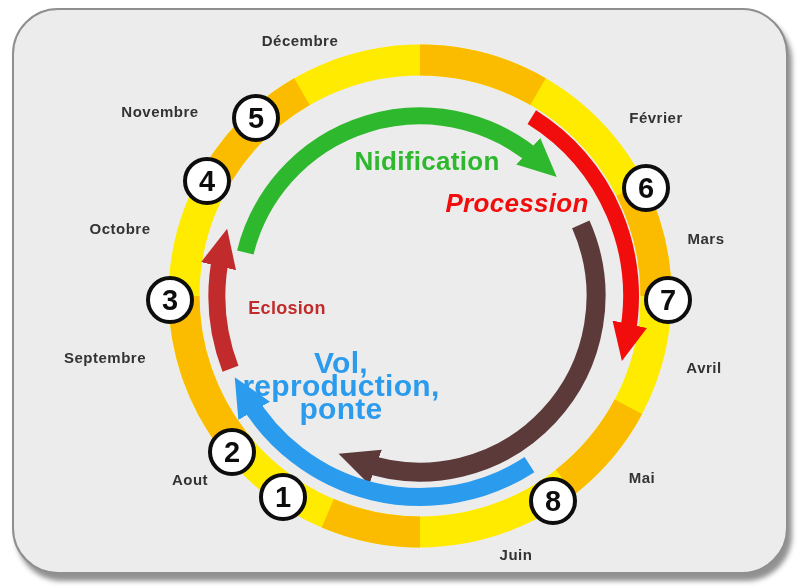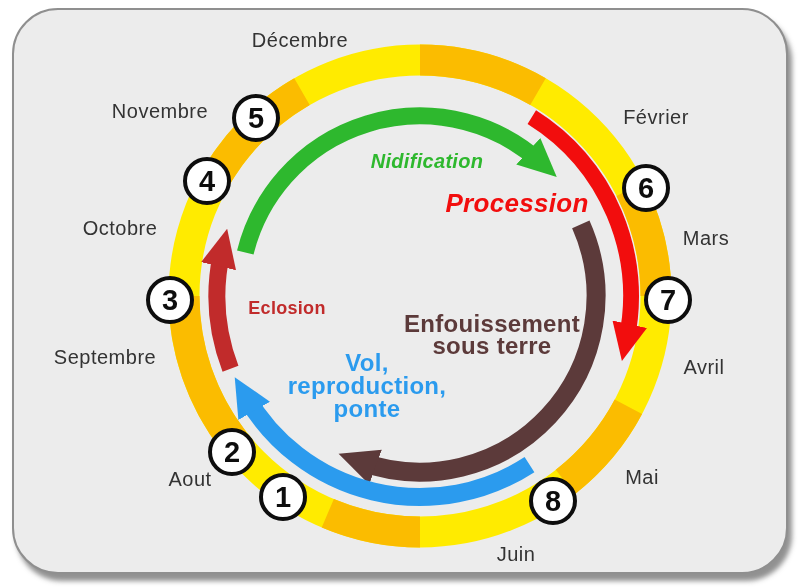--- a/index.html
+++ b/index.html
@@ -23,38 +23,38 @@
   .arc.brown{stroke:var(--brown,#5c3a3a);stroke-width:19;}
   .arc.blue{stroke:var(--blue,#2b9bee);stroke-width:18;}
   .arc.darkred{stroke:var(--darkred,#c12b2b);stroke-width:17;}
   .mk.green{fill:var(--green,#2eb82e);}
   .mk.red{fill:var(--red,#f20d0d);}
   .mk.brown{fill:var(--brown,#5c3a3a);}
   .mk.blue{fill:var(--blue,#2b9bee);}
   .mk.darkred{fill:var(--darkred,#c12b2b);}
   .month{
     position:absolute;transform:translate(-50%,-50%);
-    font-size:20px;font-weight:400;color:var(--month-text,#333333);
+    font-size:15px;font-weight:700;color:var(--month-text,#333333);
     white-space:nowrap;letter-spacing:.5px;
   }
   .step{
     position:absolute;width:40px;height:40px;margin:-24px 0 0 -24px;
     background:#ffffff;border:4px solid #0d0d0d;border-radius:50%;
     display:flex;align-items:center;justify-content:center;
     font-size:29px;font-weight:700;color:#0d0d0d;
   }
   .phase{
     position:absolute;transform:translate(-50%,-50%);
     font-weight:700;text-align:center;white-space:pre-line;letter-spacing:.3px;
   }
-  .ph-nidification{left:427px;top:161px;font-size:20px;color:var(--green,#2eb82e);font-style:italic;}
+  .ph-nidification{left:427px;top:161px;font-size:26px;color:var(--green,#2eb82e);}
   .ph-procession{left:517px;top:203px;font-size:26px;color:var(--red,#f20d0d);font-style:italic;}
   .ph-eclosion{left:287px;top:308px;font-size:18px;color:var(--darkred,#c12b2b);}
   .ph-enfouissement{left:492px;top:335px;font-size:24px;line-height:22px;color:var(--brown,#5c3a3a);}
-  .ph-vol{left:341px;top:385px;font-size:24px;line-height:23px;color:var(--blue,#2b9bee);margin-left:26px;}
+  .ph-vol{left:341px;top:385px;font-size:30px;line-height:23px;color:var(--blue,#2b9bee);}
 </style>
 </head>
 <body>
 
 <div class="stage">
 
   <div class="card"></div>
 
   <svg class="cycle" viewBox="0 0 800 588">
     <defs>
@@ -121,20 +121,18 @@
     </div>
   <div class="step" style="left:668px;top:300px">
       <span>7</span>
     </div>
   <div class="step" style="left:553px;top:501px">
       <span>8</span>
     </div>
 
   <div class="phase ph-nidification">Nidification</div>
   <div class="phase ph-procession">Procession</div>
-  <div class="phase ph-enfouissement">Enfouissement
-sous terre</div>
   <div class="phase ph-vol">Vol,
 reproduction,
 ponte</div>
   <div class="phase ph-eclosion">Eclosion</div>
 
 </div>
 
 </body></html>

